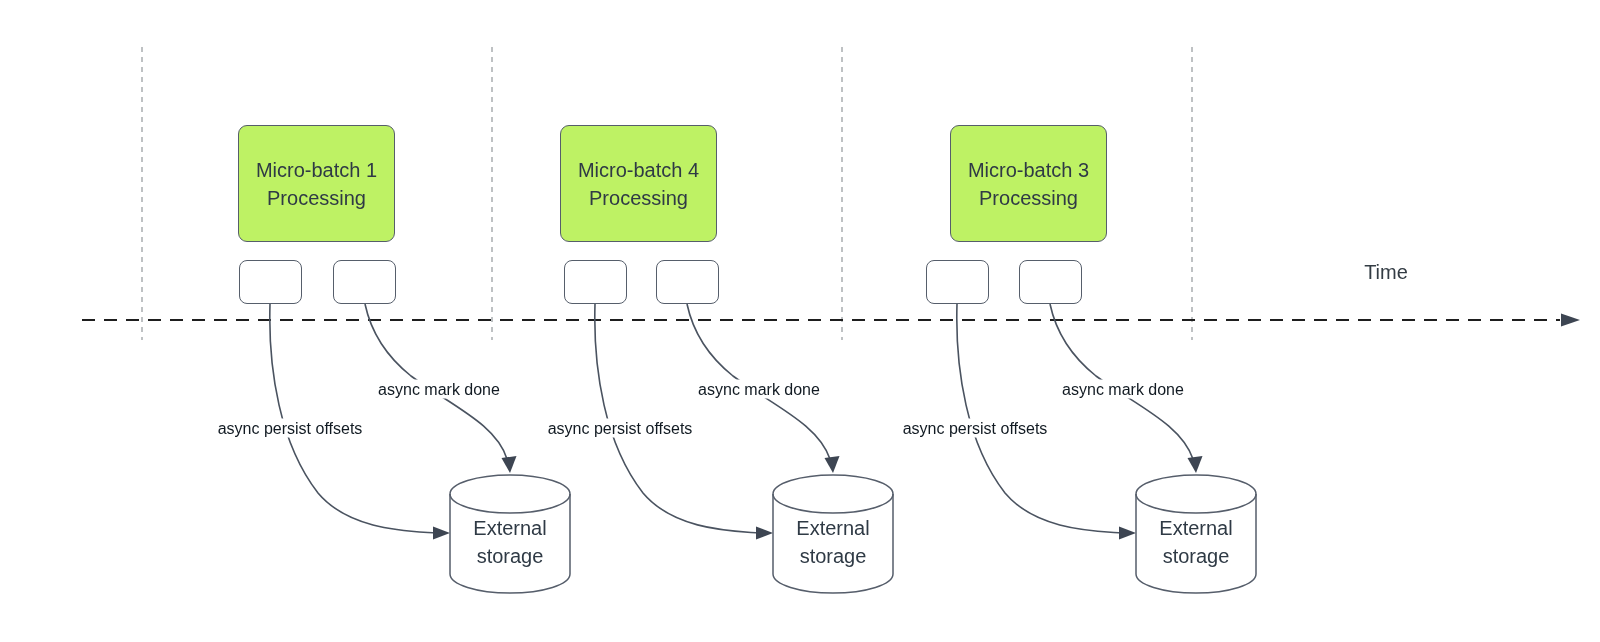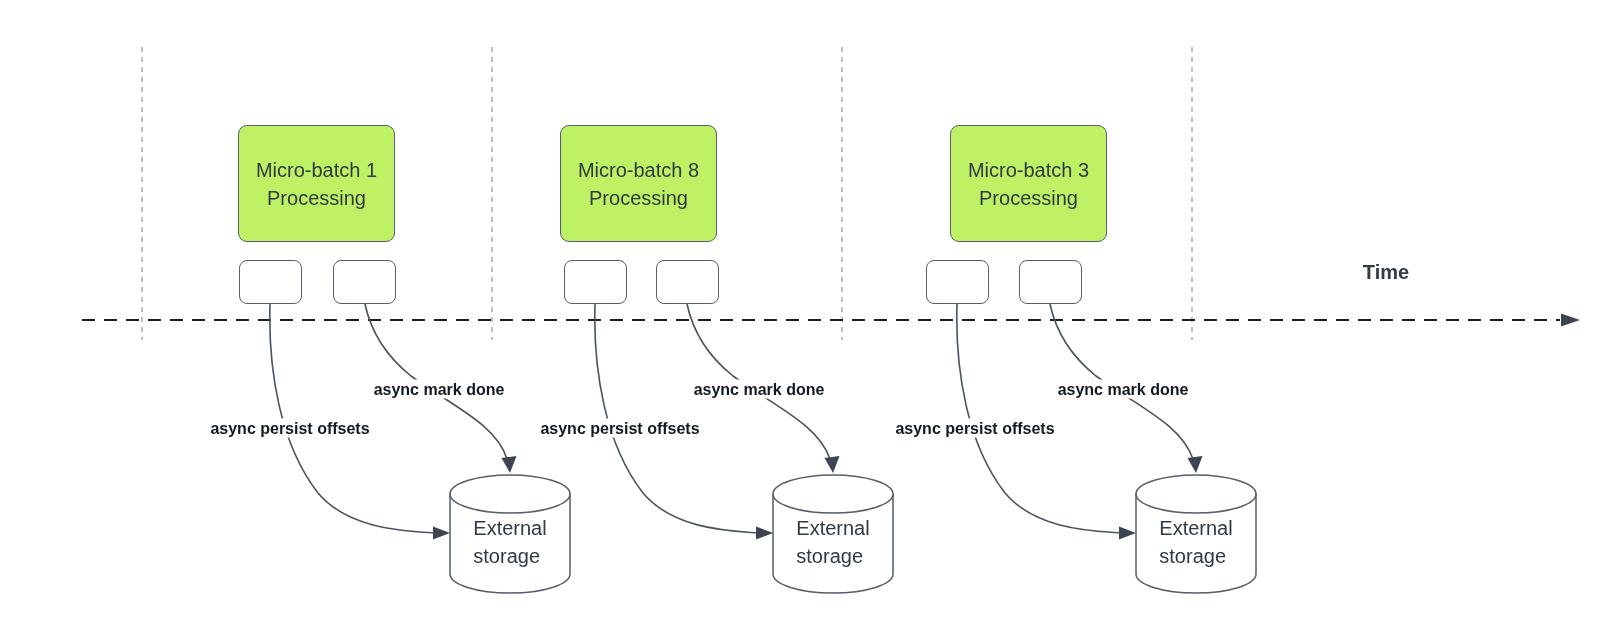--- a/index.html
+++ b/index.html
@@ -43,43 +43,42 @@
     height: 44px;
     border: 1.5px solid #565e6b;
     border-radius: 8px;
     background: #ffffff;
     box-sizing: border-box;
   }
   .flow-label {
     position: absolute;
     transform: translate(-50%, -50%);
     font-size: 16px;
-    font-weight: bold;
+    font-weight: normal;
     color: #111a22;
     background: #ffffff;
     padding: 0 3px;
     white-space: nowrap;
     line-height: 19px;
   }
   .cyl-text {
     position: absolute;
     transform: translate(-50%, -50%);
-    text-align: left;
+    text-align: center;
     font-size: 20px;
     line-height: 28px;
     color: #2f3a45;
     white-space: pre-line;
   }
   .time-label {
     position: absolute;
     transform: translate(-50%, -50%);
     font-size: 20px;
     color: #333c44;
     white-space: nowrap;
-    font-weight: bold;
   }
 </style>
 </head>
 <body>
 
 <div class="canvas">
 
   <svg class="layer" width="1600" height="642" viewBox="0 0 1600 642">
 
     <g stroke="#a9adb0" stroke-width="1.5" stroke-dasharray="5 5" fill="none">
@@ -119,21 +118,21 @@
 
   <div class="big-box" style="left:238px; top:125px;">Micro-batch 1
 Processing</div>
   <div class="small-box" style="left:239px; top:260px;"></div>
   <div class="small-box" style="left:333px; top:260px;"></div>
   <div class="flow-label" style="left:290px; top:428px;">async persist offsets</div>
   <div class="flow-label" style="left:439px; top:389px;">async mark done</div>
   <div class="cyl-text" style="left:510px; top:542px;">External
 storage</div>
 
-  <div class="big-box" style="left:560px; top:125px;">Micro-batch 8
+  <div class="big-box" style="left:560px; top:125px;">Micro-batch 4
 Processing</div>
   <div class="small-box" style="left:564px; top:260px;"></div>
   <div class="small-box" style="left:656px; top:260px;"></div>
   <div class="flow-label" style="left:620px; top:428px;">async persist offsets</div>
   <div class="flow-label" style="left:759px; top:389px;">async mark done</div>
   <div class="cyl-text" style="left:833px; top:542px;">External
 storage</div>
 
   <div class="big-box" style="left:918px; top:125px;margin-left:32px;">Micro-batch 3
 Processing</div>

